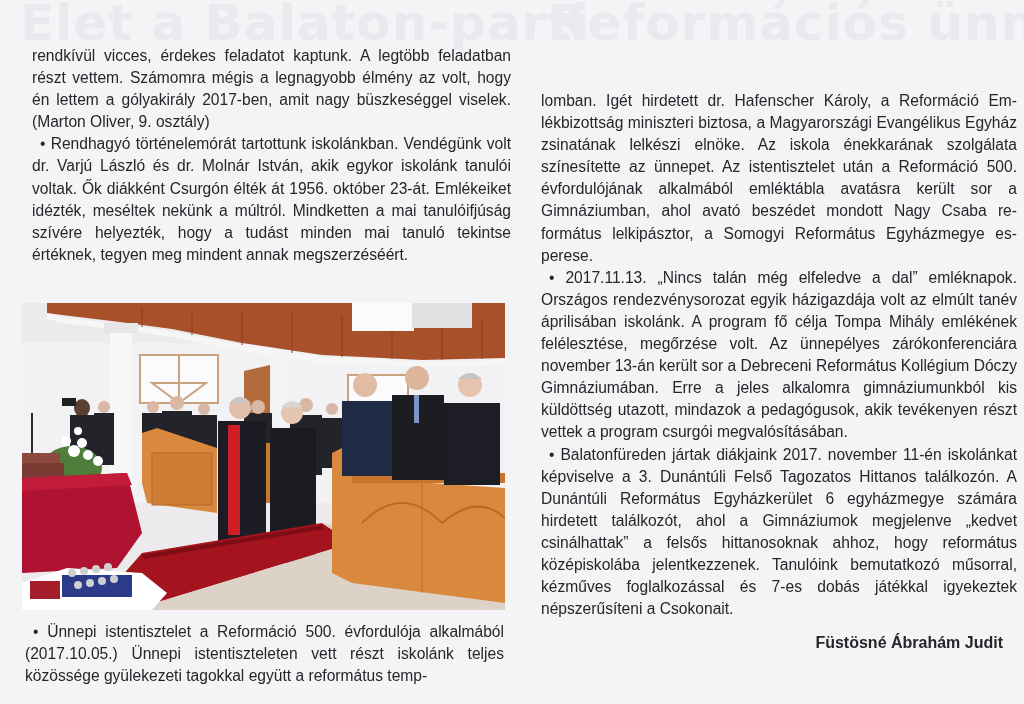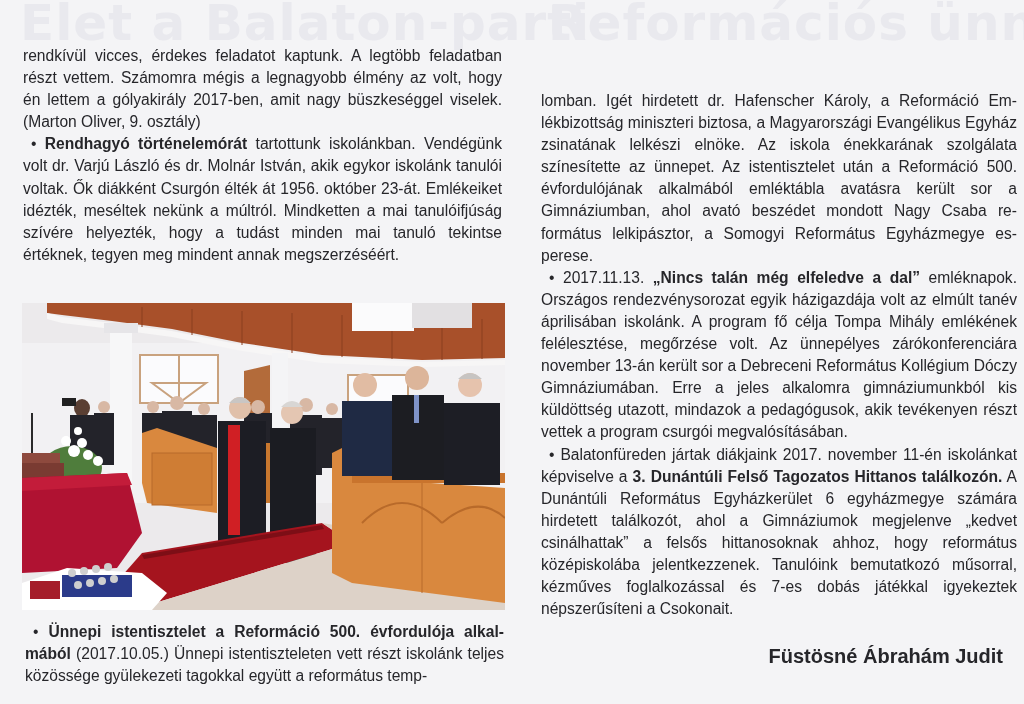--- a/index.html
+++ b/index.html
@@ -17,37 +17,37 @@
     color: #e9e9ee; letter-spacing: 1px;
     white-space: nowrap; pointer-events: none;
   }
   .ghost-left { left: 20px; }
   .ghost-right { left: 548px; }
   .col {
     position: absolute; top: 45px;
     font-size: 15.6px; line-height: 22.1px;
     text-align: justify; hyphens: manual;
   }
-  .col-left { left: 23px; width: 479px; }
+  .col-left { left: 32px; width: 479px; }
   .col-right { left: 541px; width: 476px; margin-top: 45px; }
   p { margin: 0; }
   .indent { text-indent: 8px; }
-  b { font-weight: bold; }
+  b { font-weight: normal; }
   .photo {
     position: absolute; left: 22px; top: 303px; width: 483px; height: 307px;
     overflow: hidden; background: #e8e4e4;
   }
   .photo svg { display: block; }
   .bottom-left {
     position: absolute; left: 25px; top: 621px; width: 479px;
     font-size: 15.6px; line-height: 22.1px; text-align: justify;
   }
   .signature {
-    position: absolute; right: 21px; top: 645px;
-    text-align: right; font-weight: bold; font-size: 20px; line-height: 22.5px;
+    position: absolute; right: 21px; top: 632px;
+    text-align: right; font-weight: bold; font-size: 16px; line-height: 22.5px;
   }
 </style>
 </head>
 <body>
 
 <div class="ghost ghost-left">Élet a Balaton-parti</div>
 <div class="ghost ghost-right">Reformációs ünnepi</div>
 
 <div class="col col-left">
   <p>rendkívül vicces, érdekes feladatot kaptunk. A legtöbb feladat­ban részt vettem. Számomra mégis a legnagyobb élmény az volt, hogy én lettem a gólyakirály 2017-ben, amit nagy büszkeséggel viselek. (Marton Oliver, 9. osztály)</p>

